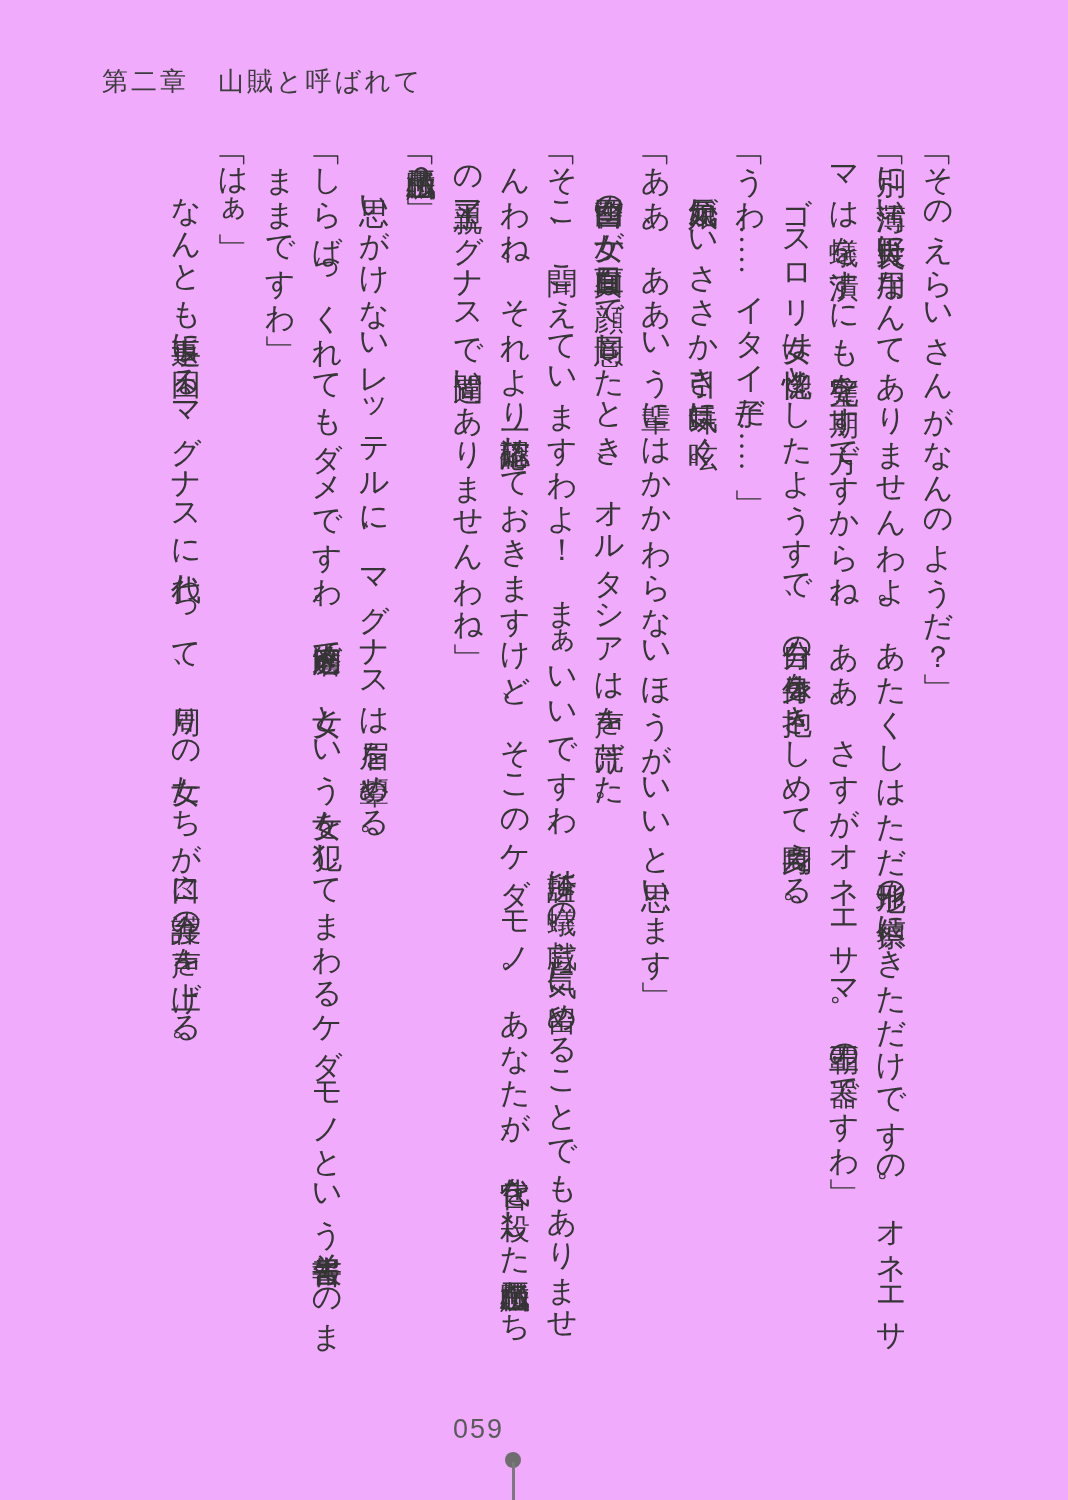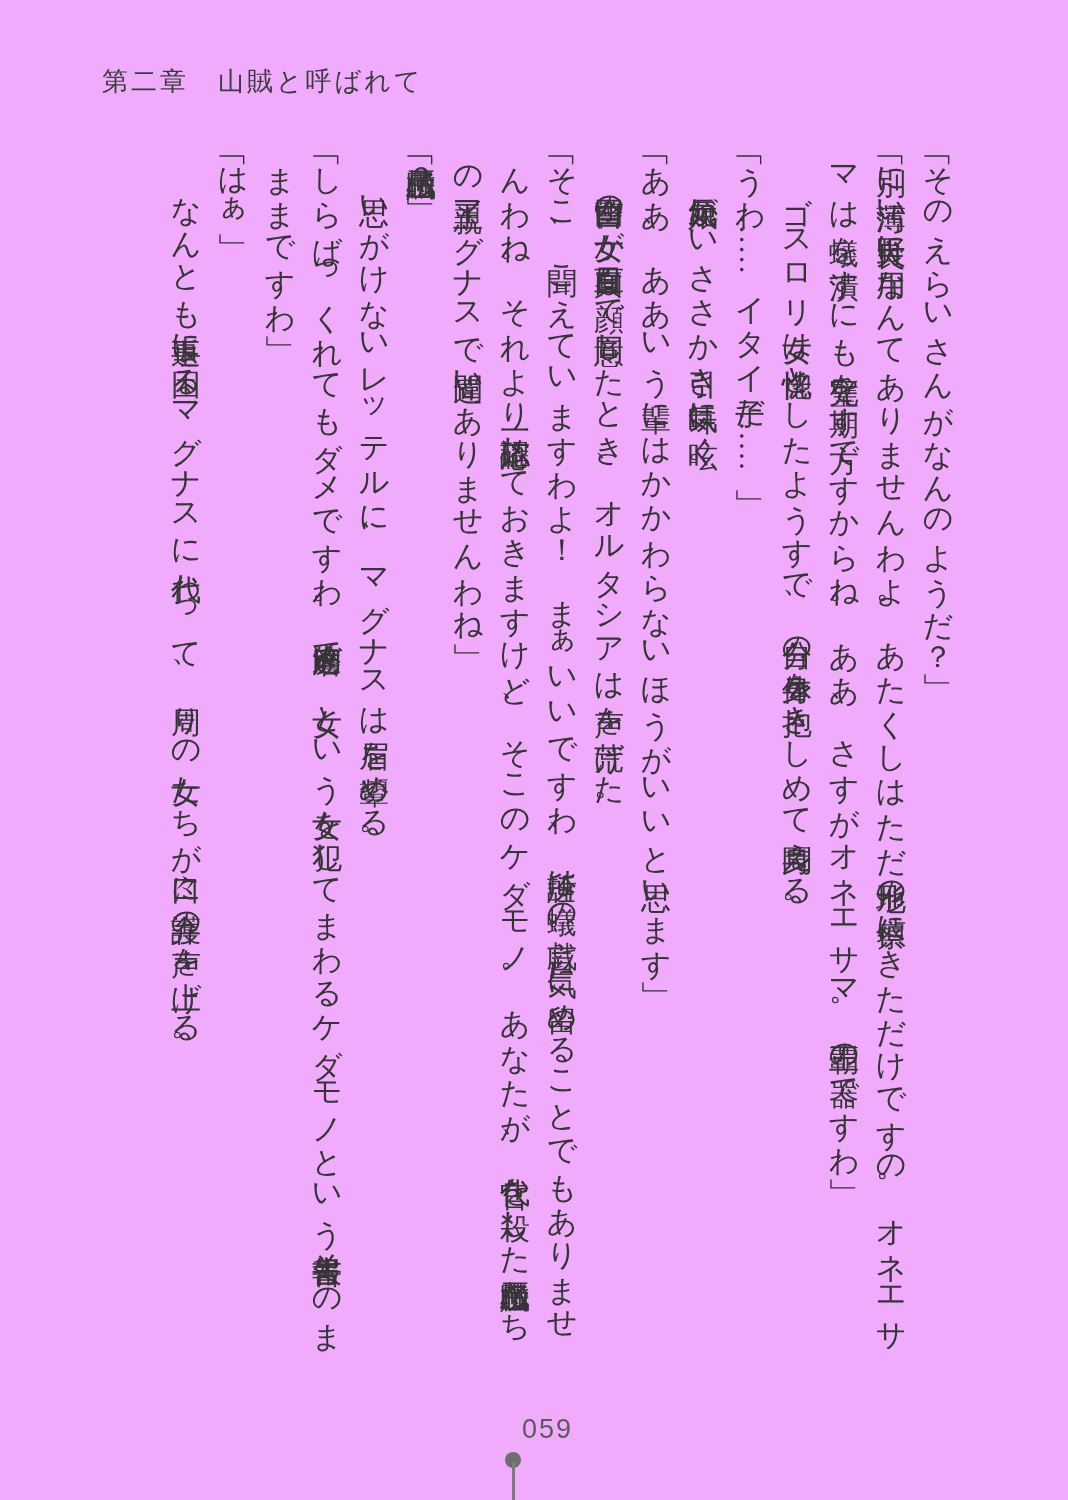--- a/index.html
+++ b/index.html
@@ -38,21 +38,21 @@
     padding: 0;
   }
   .text-block p.indent {
     text-indent: 1em;
   }
   .footer {
     position: absolute;
     top: 1414px;
     left: 453px;
     width: 120px;
-    text-align: right;
+    text-align: left;
   }
   .page-number {
     font-family: "Liberation Sans", "DejaVu Sans", sans-serif;
     font-size: 27px;
     letter-spacing: 2px;
     color: #5a5a5a;
   }
   .marker-dot {
     position: absolute;
     top: 1452px;

